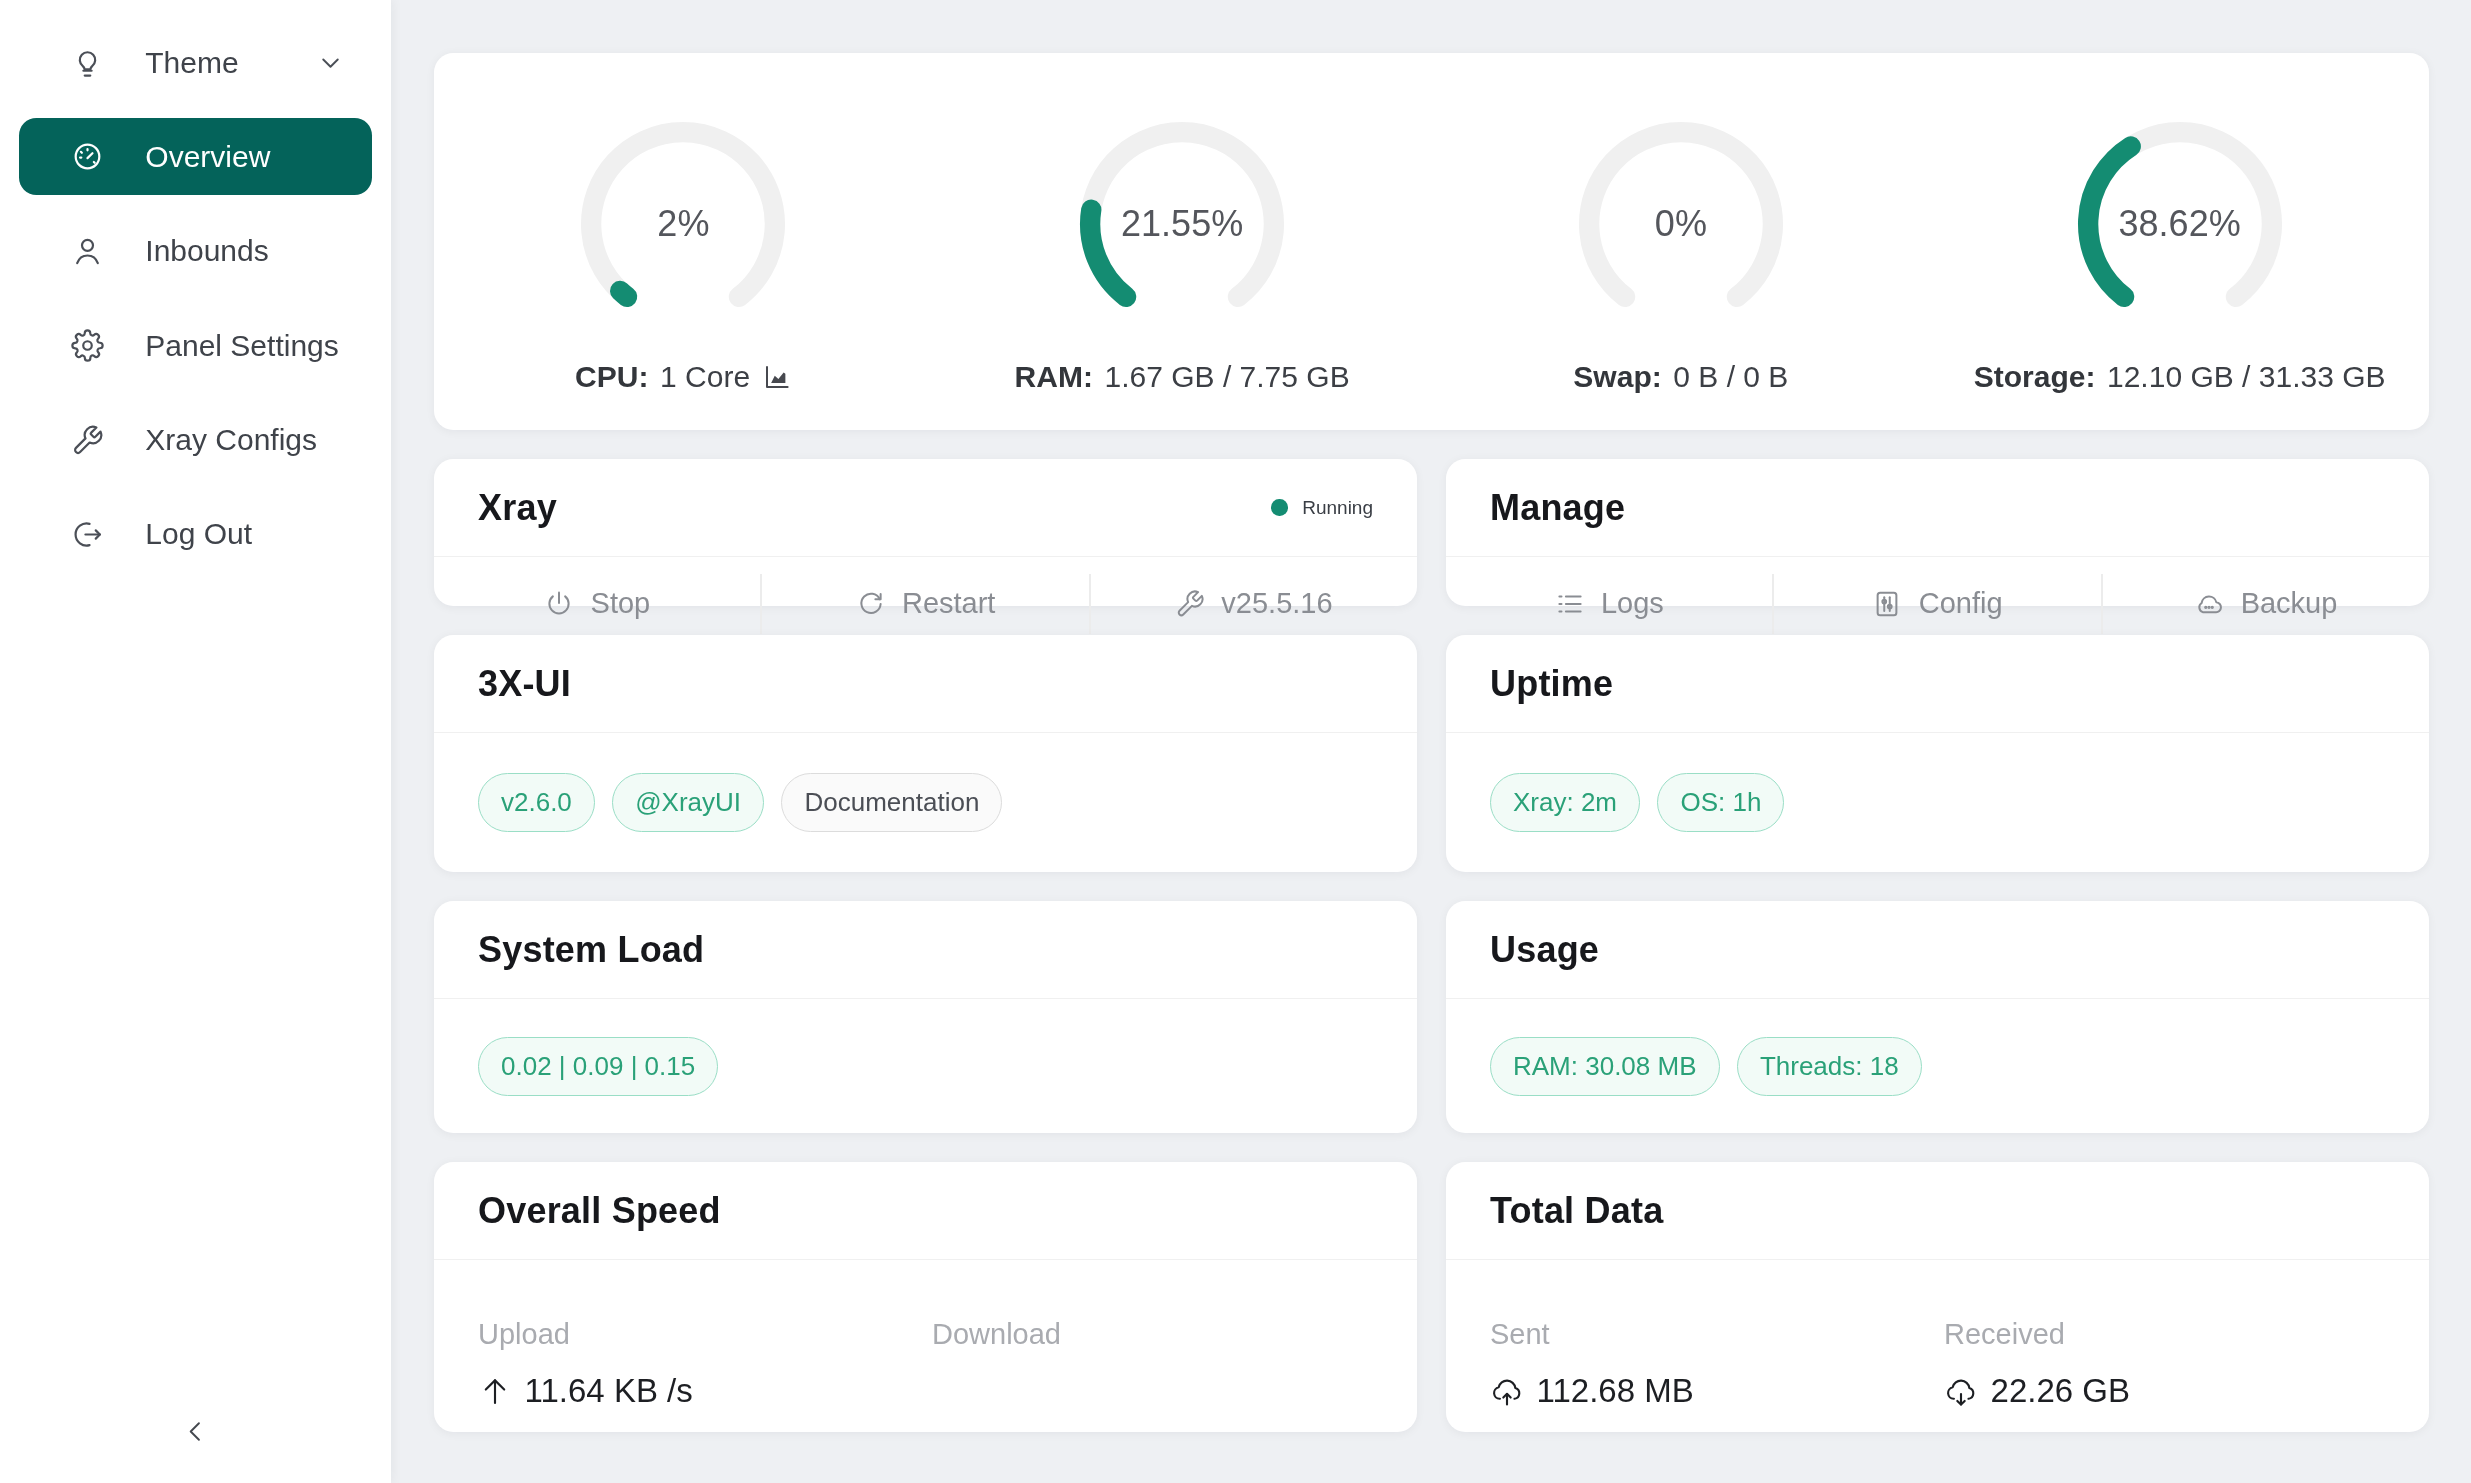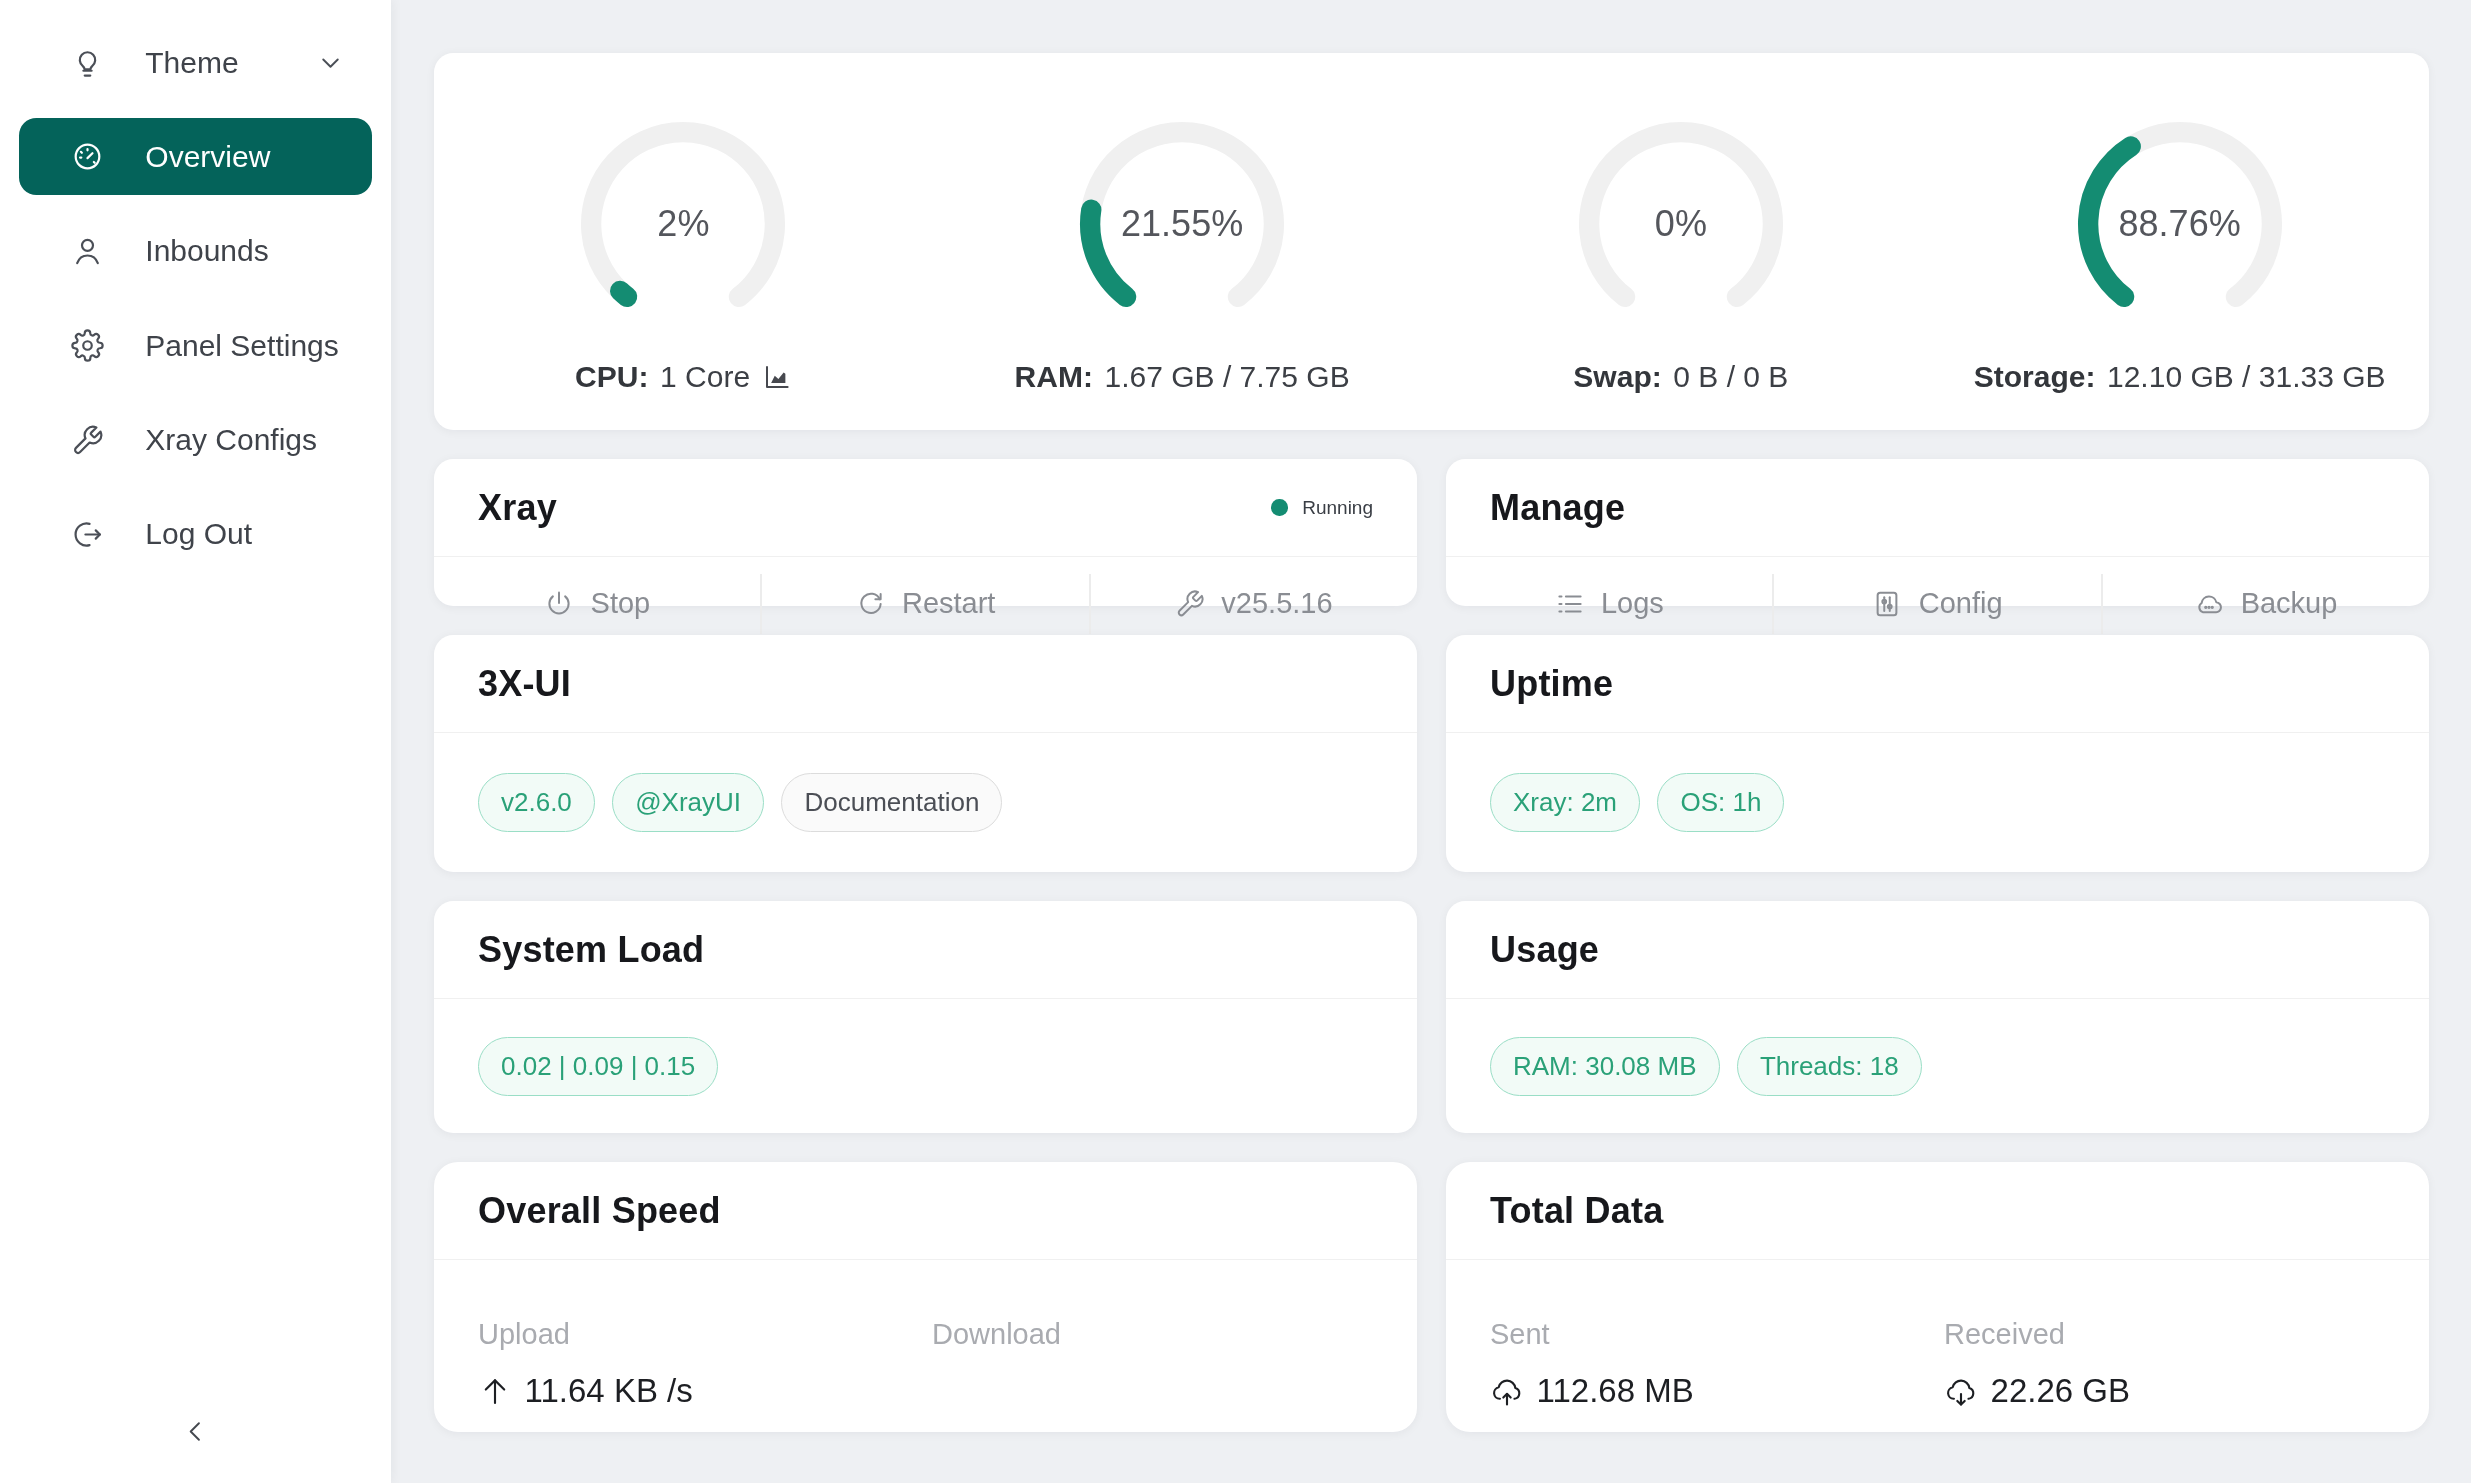--- a/index.html
+++ b/index.html
@@ -29,21 +29,21 @@
   .collapse-btn{position:absolute;bottom:15.4px;left:0;width:100%;height:73px;display:flex;align-items:center;justify-content:center;background:none;border:none;color:#44484f;cursor:pointer;}
   .collapse-btn svg{width:33px;height:33px;}
 
   
   .main{flex:1;padding:53px 43px 0;display:flex;flex-direction:column;gap:29px;min-width:0;}
   .card{background:#fff;border-radius:19.3px;box-shadow:0 1.9px 9.7px rgba(16,24,40,.05);}
   .row{display:grid;grid-template-columns:1fr 1fr;gap:29px;}
   .row-actions .card{height:147px;}
   .row-tags .card{height:237px;}
   .row-tags2 .card{height:232px;}
-  .row-stats .card{height:270px;border-radius:24px;}
+  .row-stats .card{height:270px;}
 
   .card-head{height:98px;display:flex;align-items:center;padding:0 44px;border-bottom:1.9px solid #f0f0f0;}
   .card-title{font-size:36px;font-weight:600;color:#17181c;letter-spacing:0.2px;}
   .status{margin-left:auto;display:flex;align-items:center;gap:14.5px;font-size:19px;color:#3a3e45;}
   .status-dot{width:16.4px;height:16.4px;border-radius:50%;background:var(--accent);}
 
   
   .gauges-card{height:377px;display:grid;grid-template-columns:repeat(4,1fr);padding-top:54px;}
   .gauge-item{display:flex;flex-direction:column;align-items:center;}
   .gauge-wrap{position:relative;width:234px;height:234px;}
@@ -214,21 +214,21 @@
           <span>0 B / 0 B</span>
         </div>
       </div>
 
       <div class="gauge-item">
         <div class="gauge-wrap">
           <svg viewBox="-121 -121 242 242">
               <path class="gauge-track" d="M -57.83 75.37 A 95 95 0 1 1 57.83 75.37"></path>
               <path class="gauge-fill" d="M -57.83 75.37 A 95 95 0 0 1 -50.95 -80.18"></path>
             </svg>
-          <div class="gauge-pct">88.76%</div>
+          <div class="gauge-pct">38.62%</div>
         </div>
         <div class="gauge-label">
           <b>Storage:</b>
           <span>12.10 GB / 31.33 GB</span>
         </div>
       </div>
 
     </section>
 
     <div class="row row-actions">

